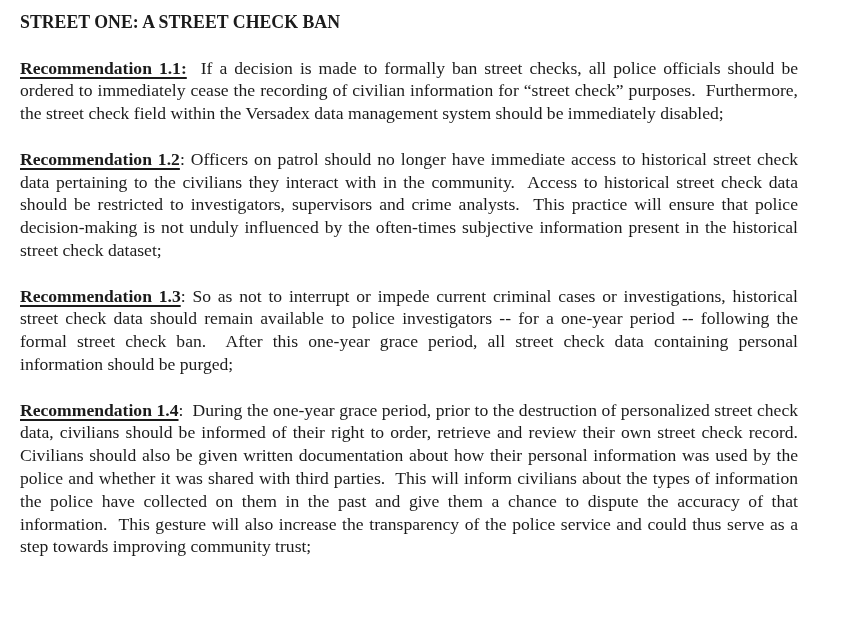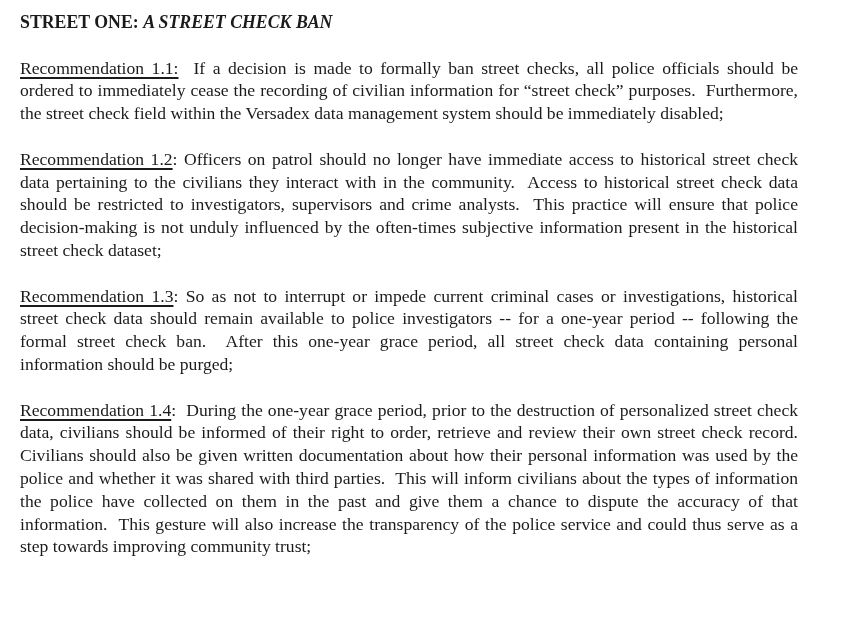--- a/index.html
+++ b/index.html
@@ -22,32 +22,31 @@
     background: #ffffff;
   }
   .doc-title {
     font-size: 17.8px;
     line-height: 22.8px;
     font-weight: bold;
     margin: 0 0 22.8px 0;
     white-space: pre-wrap;
   }
   .doc-title .em {
-    font-style: italic;
   }
   .para {
     font-size: 17.6px;
     line-height: 22.8px;
     margin: 0 0 22.8px 0;
     text-align: justify;
     text-align-last: left;
     white-space: pre-wrap;
   }
   .rec-label {
-    font-weight: normal;
+    font-weight: bold;
     text-decoration: underline;
     text-decoration-thickness: 1.6px;
     text-underline-offset: 3px;
   }
 </style>
 </head>
 <body>
 
 <div class="page">
 

